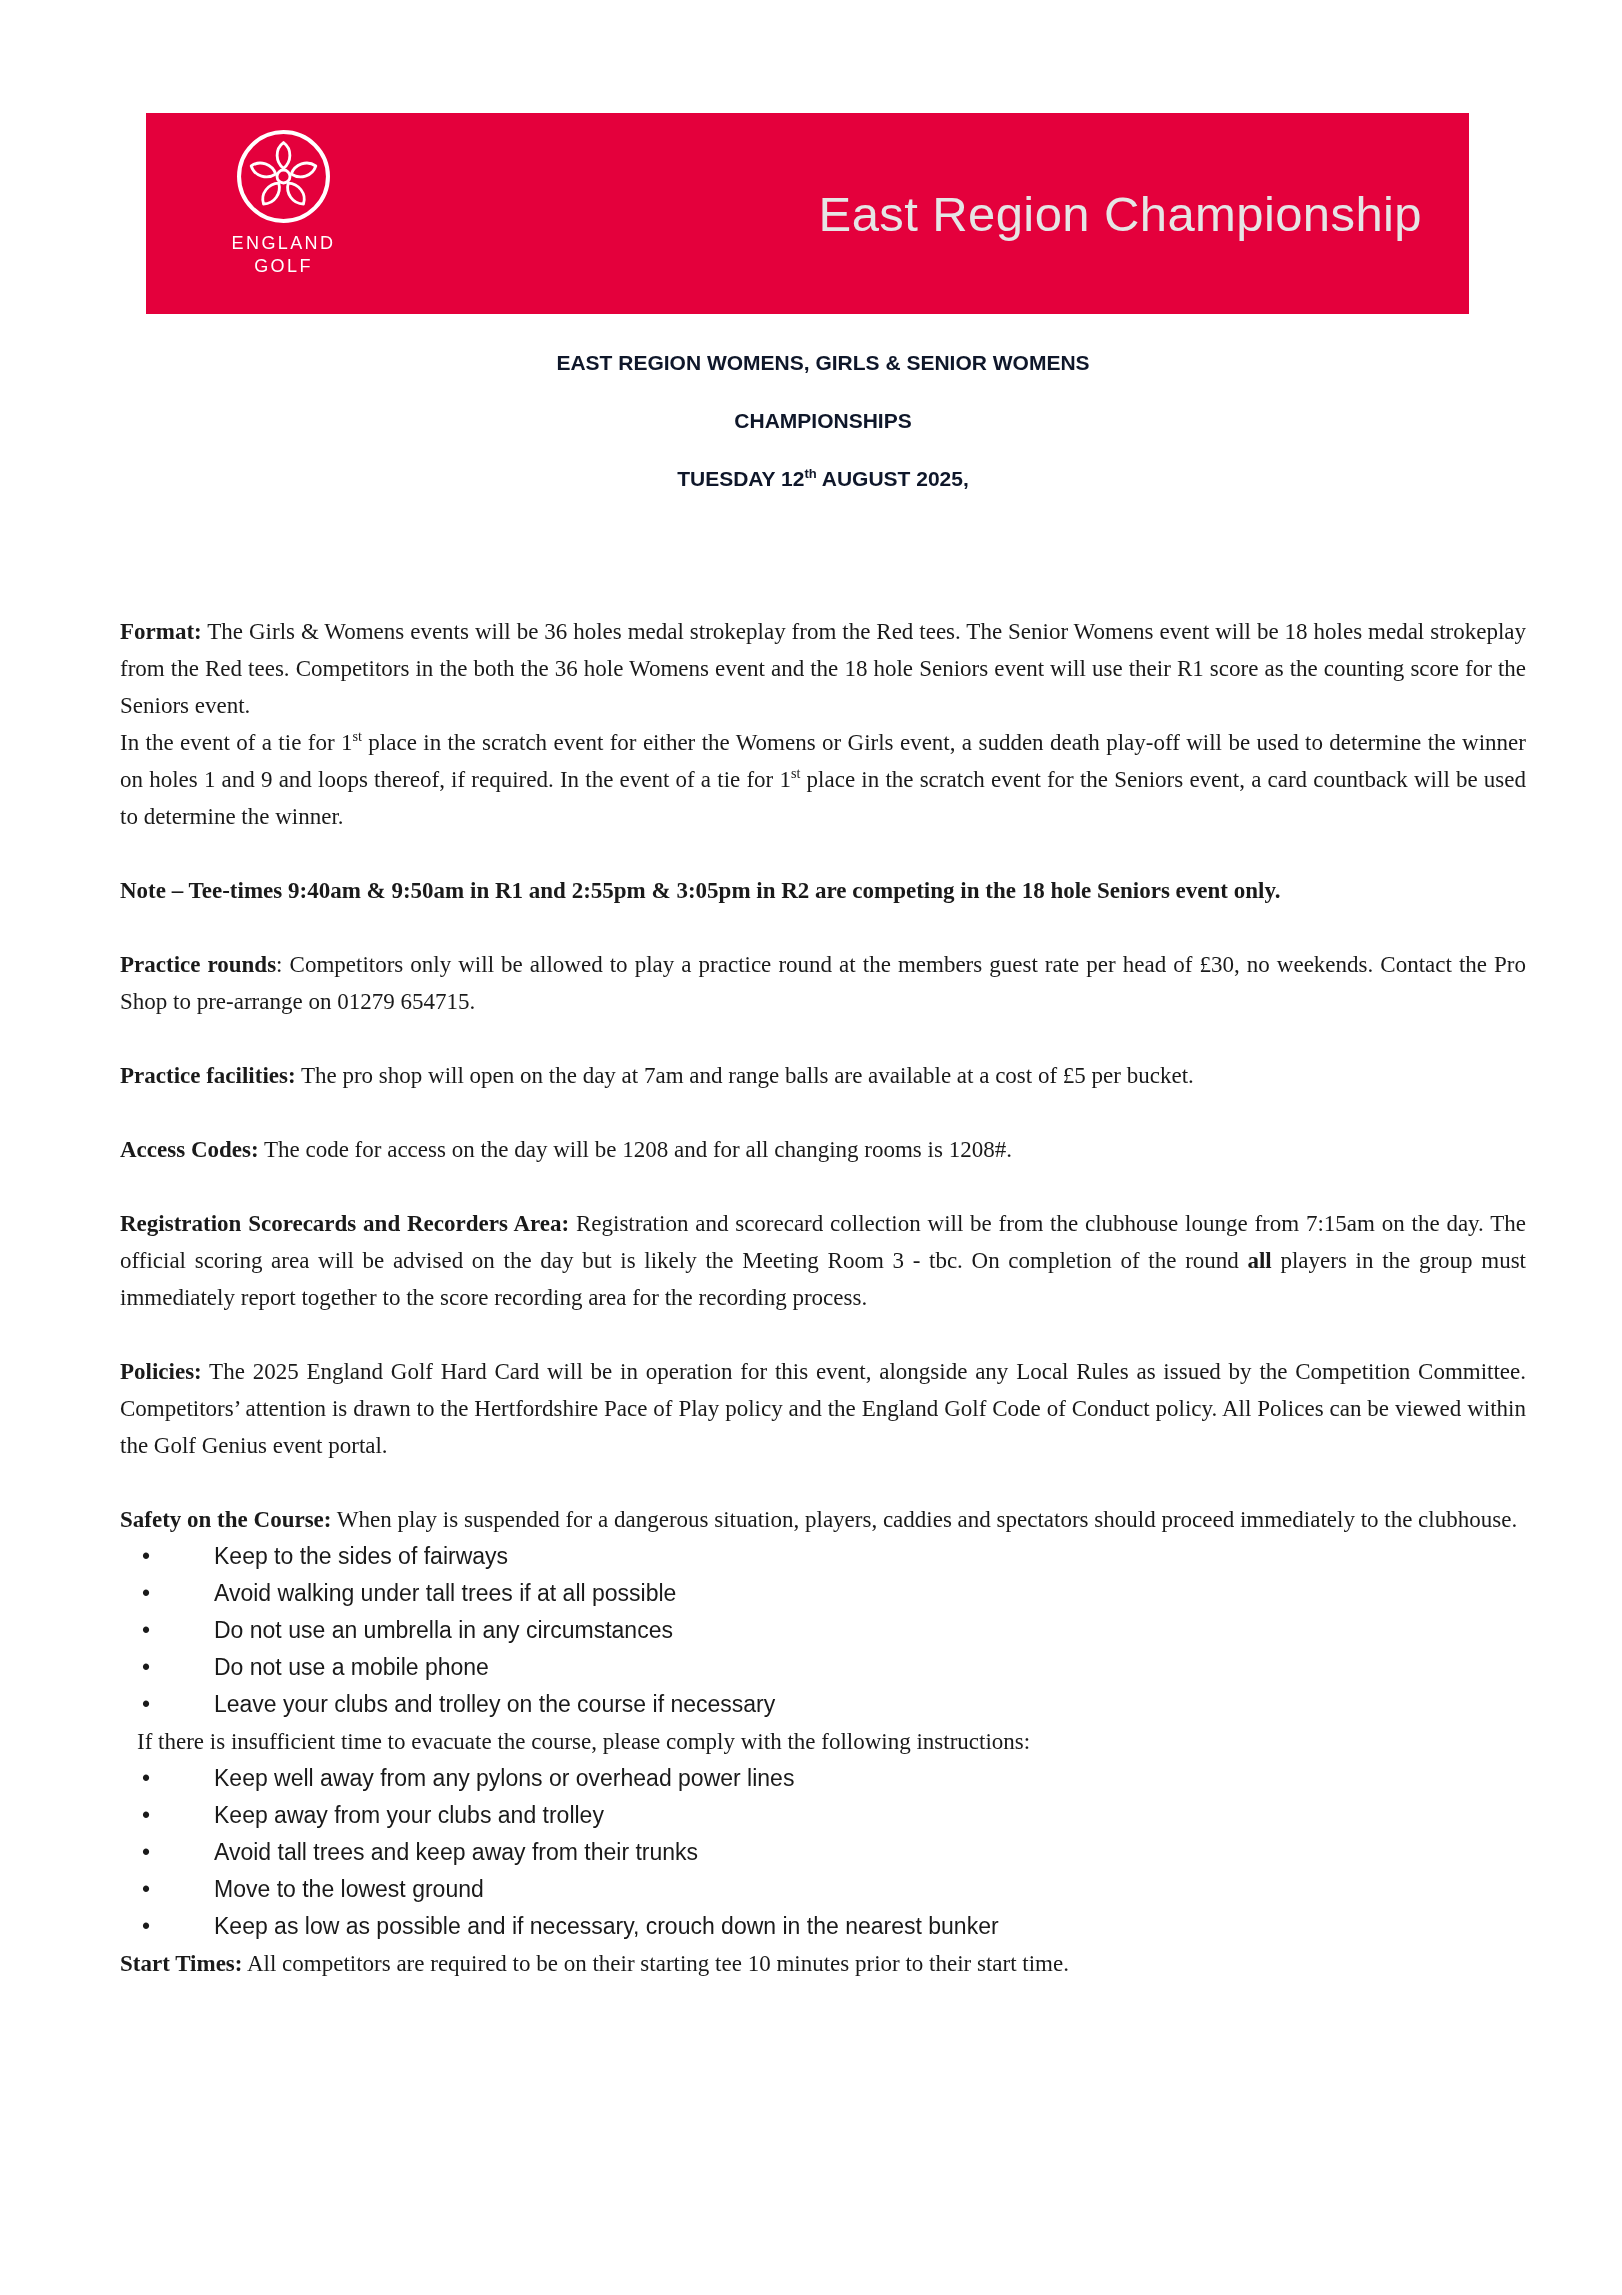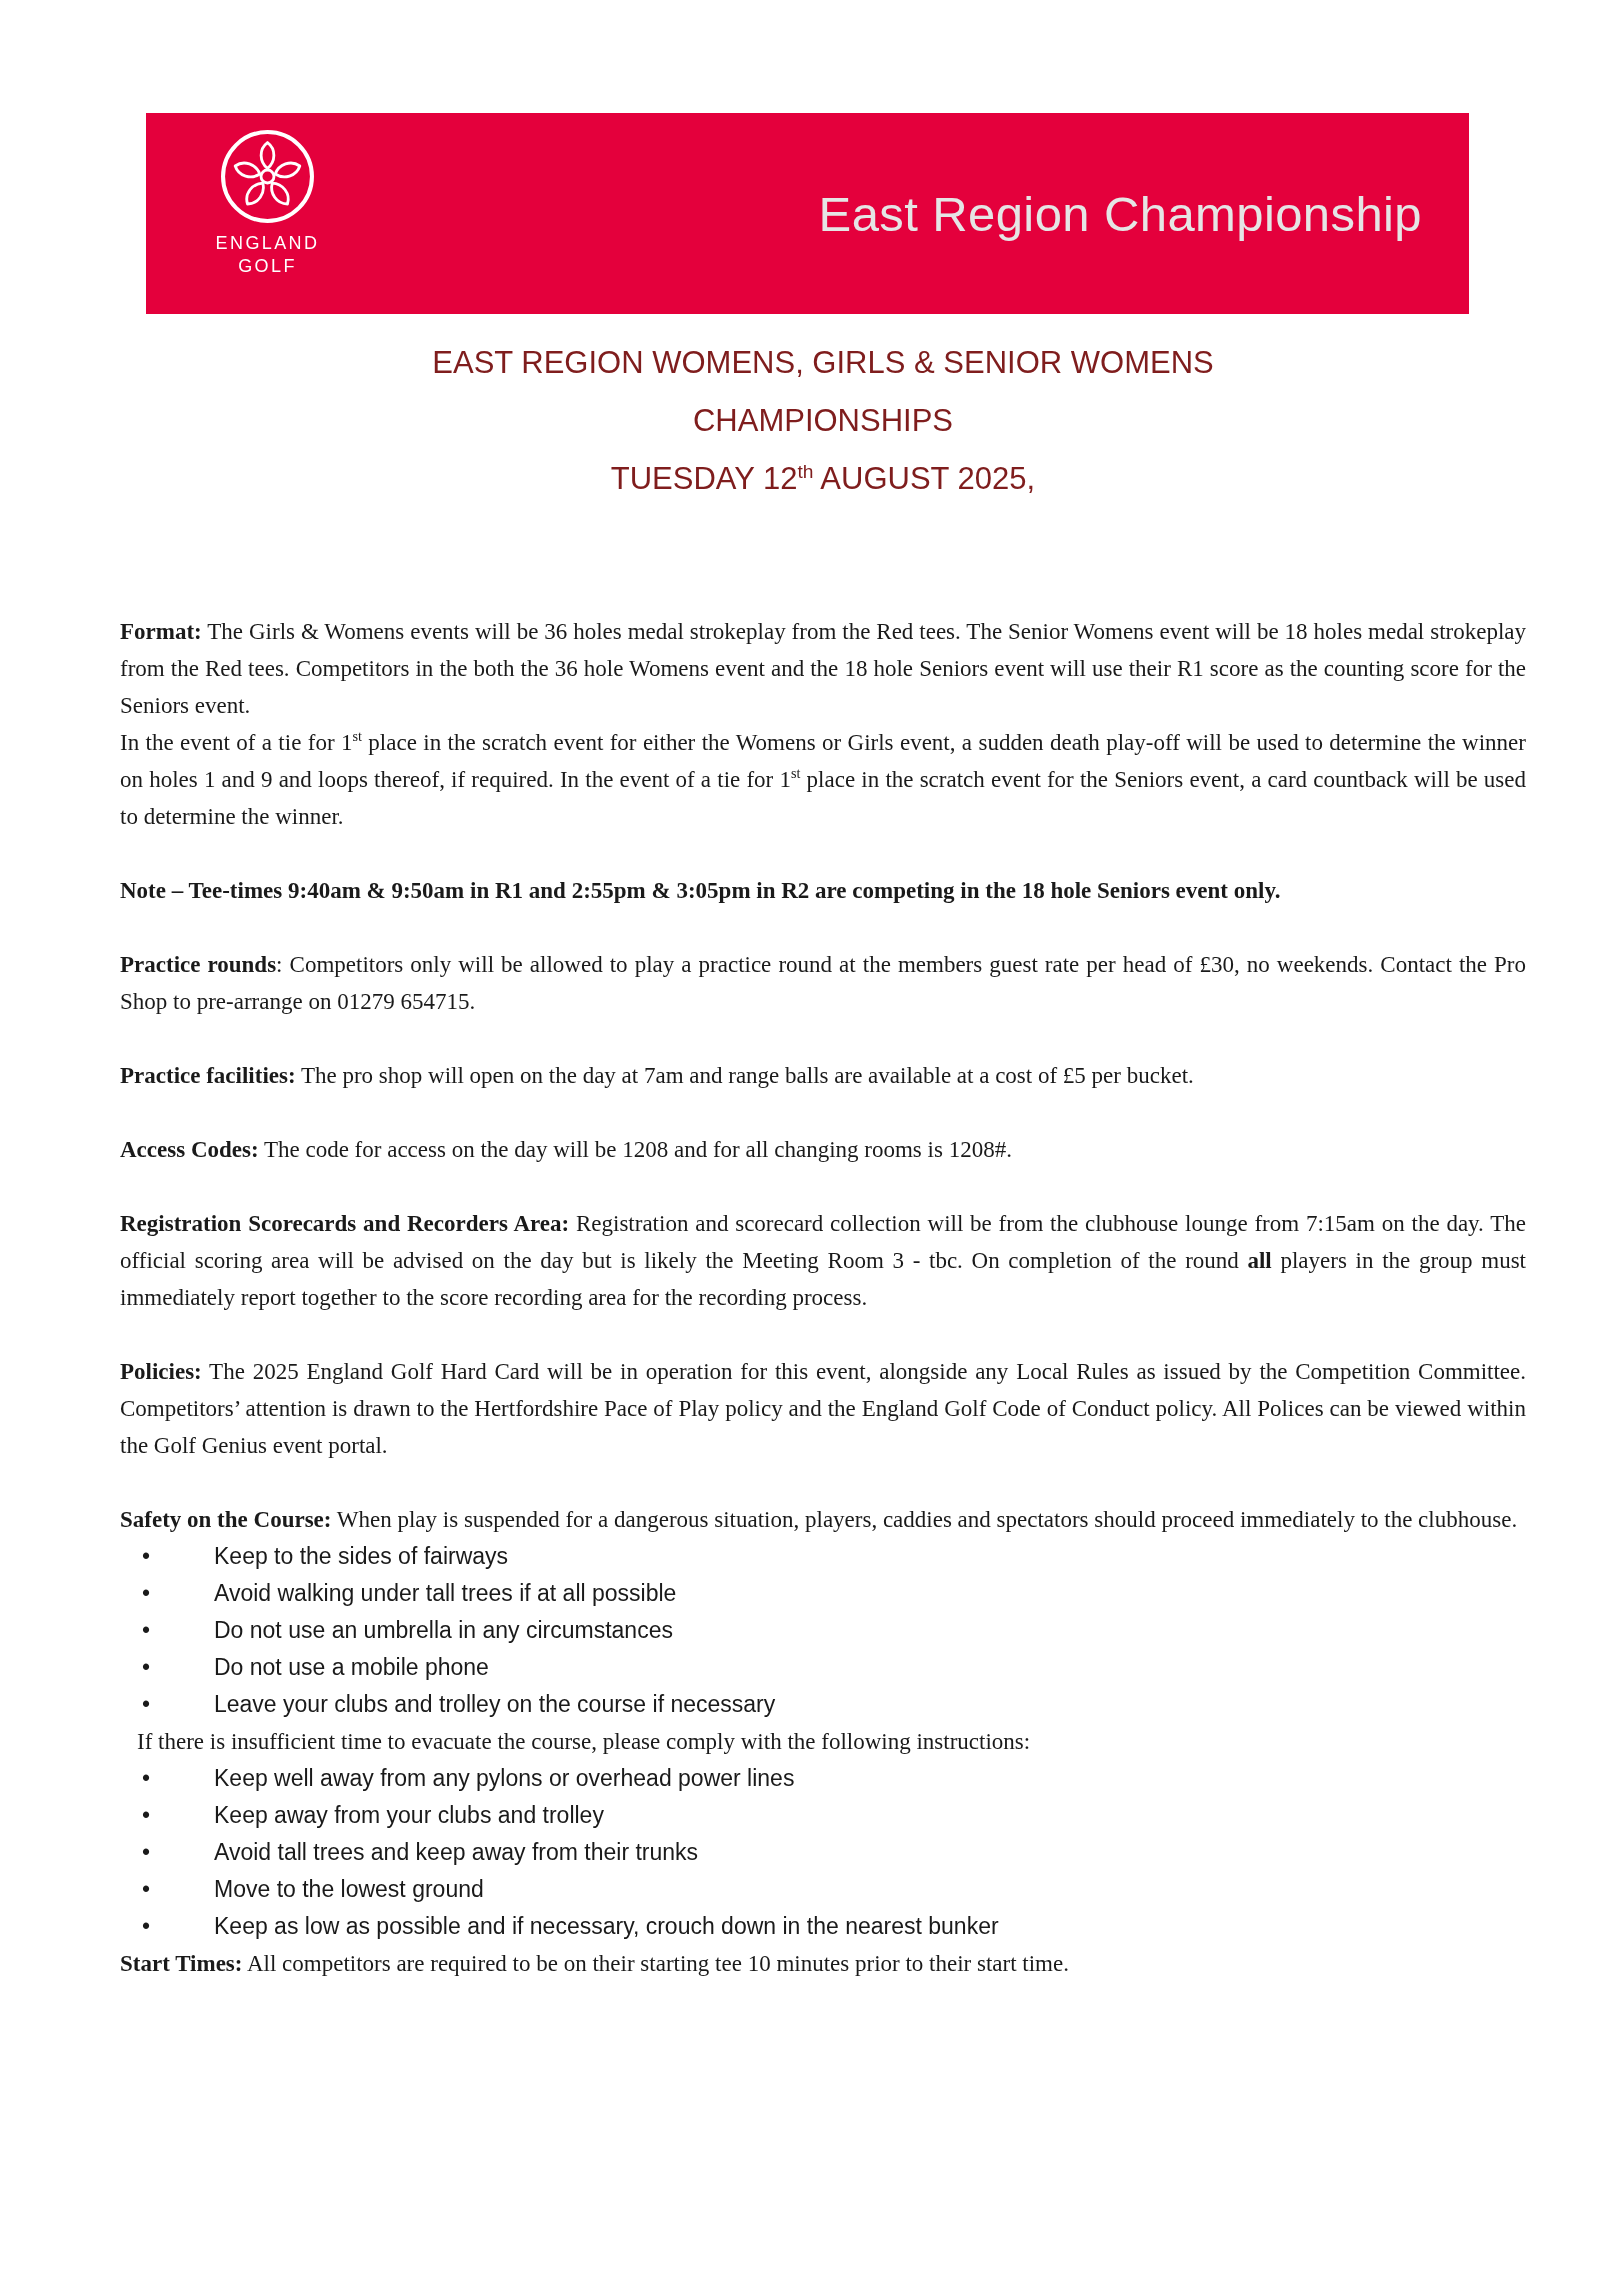--- a/index.html
+++ b/index.html
@@ -24,21 +24,21 @@
     left: 146px;
     top: 113px;
     width: 1323px;
     height: 201px;
     background: var(--banner-bg);
     display: flex;
     align-items: center;
   }
   .logo {
     position: absolute;
-    left: 68px;
+    left: 84px;
     top: 14.6px;
     width: 107px;
     display: flex;
     flex-direction: column;
     align-items: center;
   }
   .logo svg { width: 97px; height: 97px; display: block; }
   .logo-text {
     margin-top: 7.3px;
     color: #ffffff;
@@ -60,24 +60,24 @@
   }
 
   
   .doc-title {
     position: absolute;
     left: 120px;
     top: 334px;
     width: 1406px;
     margin: 0;
     text-align: center;
-    color: #7f1d1d;
-    font-size: 31px;
+    color: #0f172a;
+    font-size: 21px;
     line-height: 58px;
-    font-weight: 400;
+    font-weight: 700;
   }
   .doc-title .title-line { display: block; }
 
   
   .body-content {
     position: absolute;
     left: 120px;
     top: 613px;
     width: 1406px;
     font-size: 23px;

